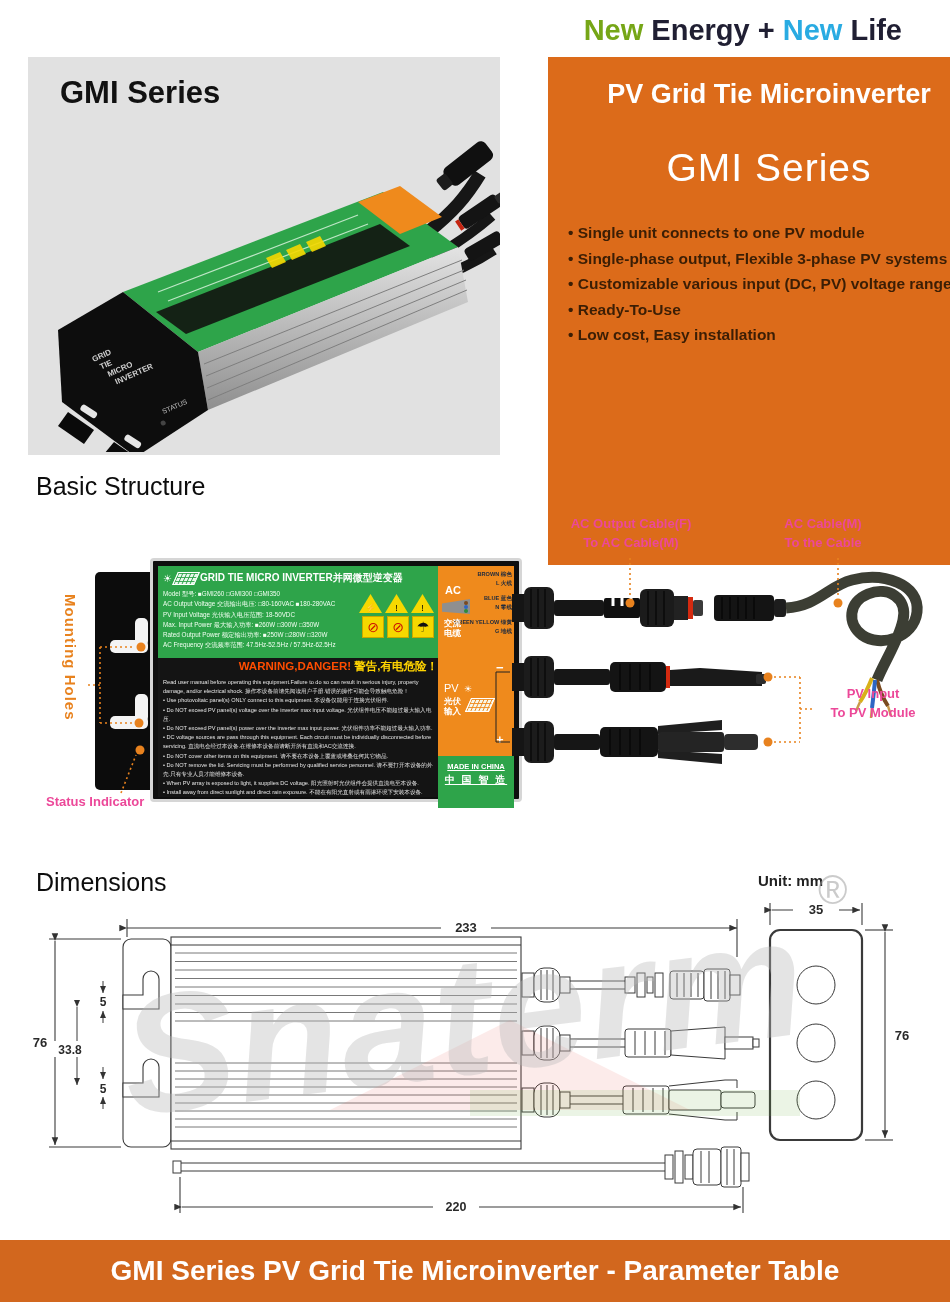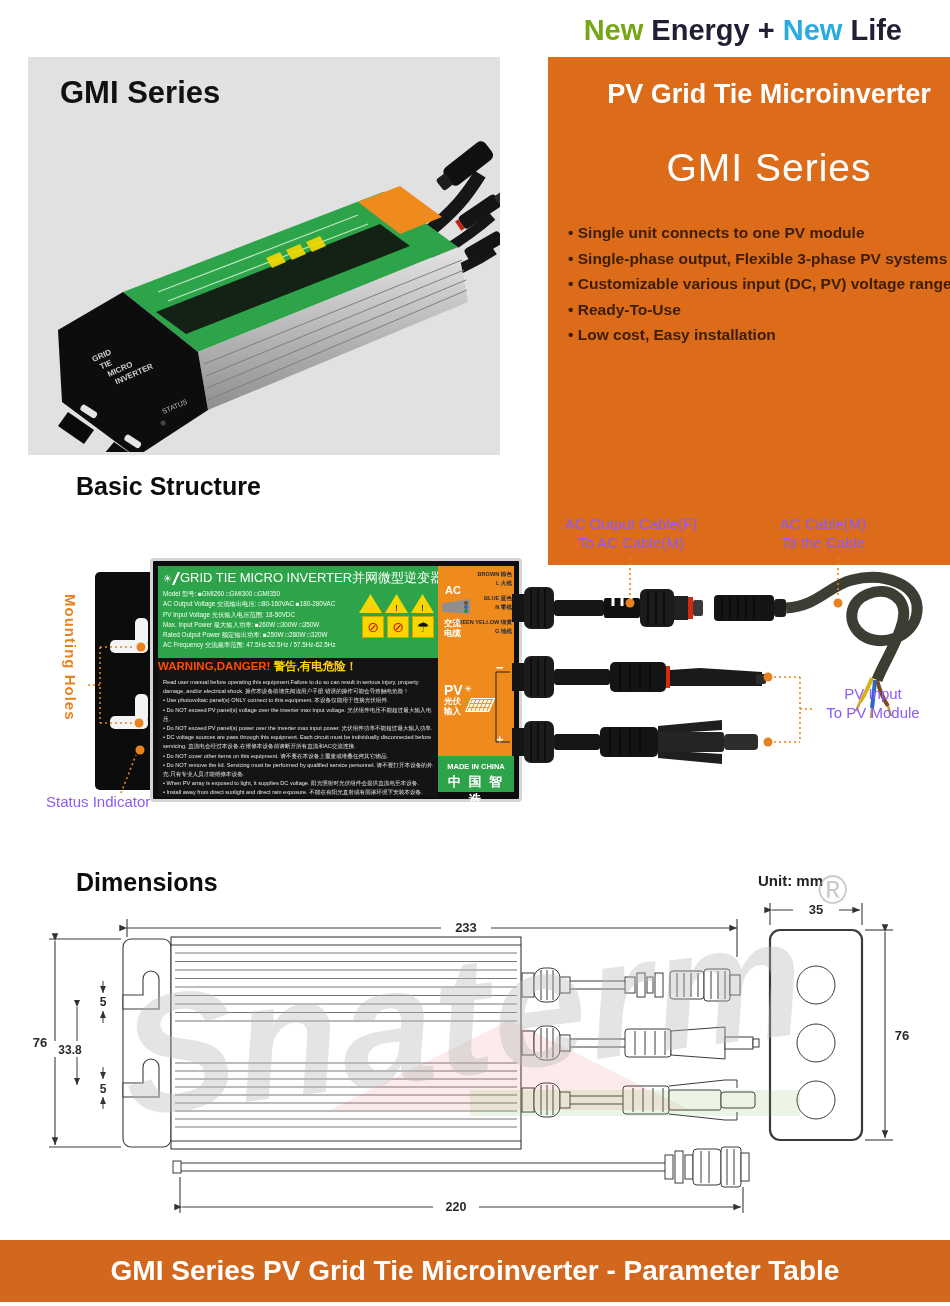--- a/index.html
+++ b/index.html
@@ -15,72 +15,72 @@
   .hero-left{left:28px;top:57px;width:472px;height:398px;background:#E1E1E1;}
   .hero-left-title{position:absolute;left:32px;top:18px;font-size:31px;font-weight:bold;color:#111;}
   .hero-right{left:508px;top:57px;width:442px;height:508px;background:#DC6B1A;color:#fff;margin-left:40px;}
   .panel-title{text-align:center;margin-top:22px;font-size:27px;font-weight:bold;}
   .panel-series{text-align:center;margin-top:36px;font-size:39px;font-weight:400;letter-spacing:1px;}
   .features{margin:30px 0 0 20px;padding:0;list-style:none;}
   .features li{font-size:15.5px;line-height:25.5px;color:#3B1E05;font-weight:bold;}
   .features li::before{content:"• ";}
 
   
-  .sec-head{left:36px;font-size:25px;font-weight:700;color:#0d0d0d;margin-left:40px;}
+  .sec-head{left:36px;font-size:25px;font-weight:400;color:#0d0d0d;}
 
   
   .bracket{left:95px;top:572px;width:62px;height:218px;background:#0c0c0c;border-radius:5px;}
   .slot{background:#f4f4f4;border-radius:5px;}
   .body-box{left:150px;top:558px;width:372px;height:244px;background:#0e0e0e;
             border:3px solid #d6d6d6;border-radius:4px;box-sizing:border-box;}
   .green-label{left:158px;top:566px;width:280px;height:92px;background:#2EA44A;box-sizing:border-box;
                padding:3px 5px;overflow:hidden;}
   .gl-titlerow{display:flex;align-items:center;gap:3px;height:18px;}
   .sun-ic{color:#ffffff;font-size:10px;}
   .panel-ic{width:20px;height:11px;background:#e9f7ec;border:1px solid #fff;transform:skewX(-24deg);
             background-image:linear-gradient(90deg,#2EA44A 1px,transparent 1px),linear-gradient(#2EA44A 1px,transparent 1px);
             background-size:4px 4px;}
-  .gl-title{font-size:13px;font-weight:normal;color:#ffffff;white-space:nowrap;letter-spacing:0px;}
+  .gl-title{font-size:10px;font-weight:bold;color:#ffffff;white-space:nowrap;letter-spacing:0px;}
   .gl-rows{margin-top:2px;width:198px;}
   .gl-rows div{font-size:6.3px;line-height:10.3px;color:#f2fff2;white-space:nowrap;}
   .warn-icons{position:absolute;right:4px;top:28px;width:78px;}
   .tri-row,.sq-row{display:flex;gap:3px;justify-content:flex-end;}
   .tri{width:23px;height:19px;background:#f6d800;clip-path:polygon(50% 0,100% 100%,0 100%);
        display:flex;align-items:flex-end;justify-content:center;font-size:9px;color:#000;}
   .sq{width:22px;height:22px;background:#f6d800;border:1px solid #caa800;box-sizing:border-box;
       display:flex;align-items:center;justify-content:center;font-size:14px;color:#cc1100;margin-top:3px;}
-  .warn-bar{left:158px;top:658px;width:280px;height:17px;background:#141414;text-align:left;
+  .warn-bar{left:158px;top:658px;width:280px;height:17px;background:#141414;text-align:right;
             font-size:11.5px;font-weight:bold;line-height:17px;white-space:nowrap;}
   .warn-en{color:#ff4d00;} .warn-zh{color:#ffd400;}
   .warn-body{left:158px;top:675px;width:280px;height:122px;background:#141414;box-sizing:border-box;
              padding:3px 5px;overflow:hidden;}
   .warn-body div{font-size:5.6px;line-height:9.2px;color:#e6e6e6;}
 
   .orange-col{left:438px;top:566px;width:76px;height:190px;background:#EF8A1C;}
   .wire-labels{position:absolute;right:2px;top:4px;text-align:right;font-size:5.6px;font-weight:bold;
                color:#1d2a3e;line-height:9px;white-space:nowrap;}
   .ac-word{position:absolute;left:7px;top:18px;color:#fff;font-weight:bold;font-size:11px;text-align:center;}
   .cable-ic{position:absolute;left:4px;top:33px;width:28px;height:15px;background:#8f8f8f;
             clip-path:polygon(0 30%,100% 0,100% 100%,0 85%);}
   .cable-ic i{position:absolute;right:2px;width:4px;height:4px;border-radius:50%;display:block;}
   .ac-zh{position:absolute;left:6px;top:52px;width:20px;font-size:8.5px;font-weight:bold;color:#fff;line-height:10px;}
   .minus-mk,.plus-mk{position:absolute;left:58px;color:#fff;font-weight:bold;font-size:13px;}
-  .pv-word{position:absolute;left:6px;top:116px;color:#fff;font-weight:bold;font-size:14px;}
+  .pv-word{position:absolute;left:6px;top:116px;color:#fff;font-weight:normal;font-size:11px;}
   .pv-zh{position:absolute;left:6px;top:130px;width:20px;font-size:8.5px;font-weight:bold;color:#fff;line-height:10px;}
   .pv-ic{position:absolute;left:30px;top:132px;width:22px;height:12px;background:#f7f7e8;border:1px solid #fff;
          transform:skewX(-24deg);
          background-image:linear-gradient(90deg,#EF8A1C 1px,transparent 1px),linear-gradient(#EF8A1C 1px,transparent 1px);
          background-size:4px 4px;}
   .pv-sun{position:absolute;left:26px;top:118px;color:#fff;font-size:9px;}
-  .made-strip{left:438px;top:756px;width:76px;height:36px;background:#2EA44A;text-align:center;color:#fff;}
+  .made-strip{left:438px;top:756px;width:76px;height:52px;background:#2EA44A;text-align:center;color:#fff;text-decoration:underline;}
   .made-strip .m1{font-size:7.5px;font-weight:bold;margin-top:6px;}
-  .made-strip .m2{font-size:13px;font-weight:bold;margin-top:2px;letter-spacing:2px;}
-
-  
-  .callout{color:#8b5cf6;font-weight:normal;font-size:15px;text-align:center;line-height:19px;}
+  .made-strip .m2{font-size:10px;font-weight:bold;margin-top:2px;letter-spacing:2px;}
+
+  
+  .callout{color:#ec4899;font-weight:bold;font-size:13px;text-align:center;line-height:19px;}
   .vert-call{writing-mode:vertical-rl;color:#E8821E;font-weight:bold;font-size:15px;letter-spacing:1px;}
 
   
   .unit-label{left:758px;top:872px;font-size:15px;font-weight:bold;color:#222;}
   .wm{left:120px;top:915px;width:780px;font-size:168px;font-weight:bold;font-style:italic;
       color:rgba(185,185,185,0.38);transform:rotate(-7deg);letter-spacing:2px;pointer-events:none;
       white-space:nowrap;}
   .wm-reg{left:818px;top:868px;font-size:40px;color:rgba(160,160,160,0.55);pointer-events:none;}
   .wm-red{left:330px;top:1020px;width:360px;height:90px;background:rgba(228,90,80,0.12);
           clip-path:polygon(0 100%,50% 0,100% 100%);pointer-events:none;}

